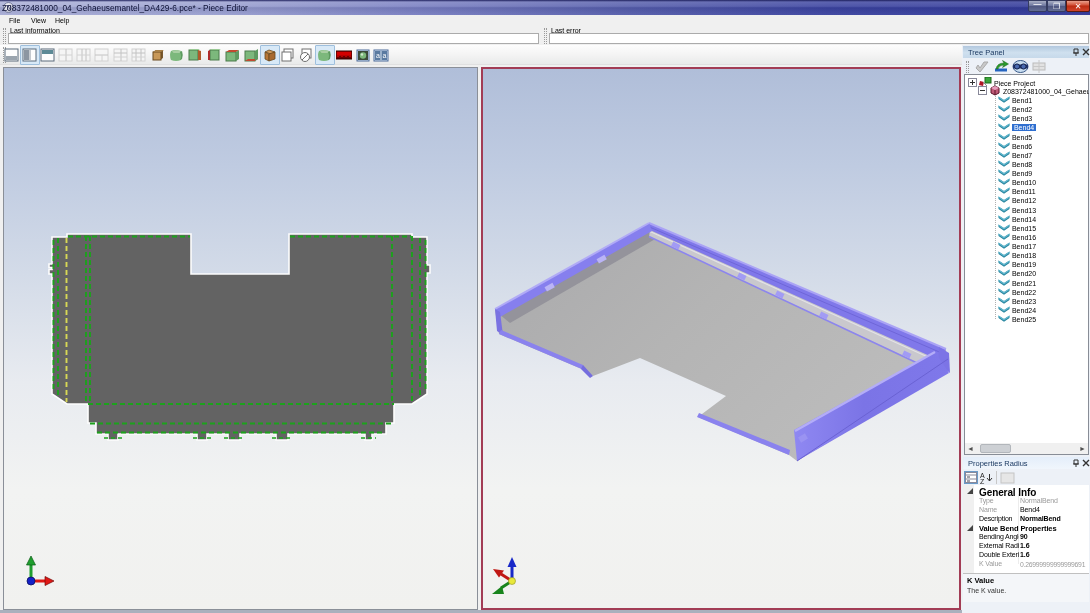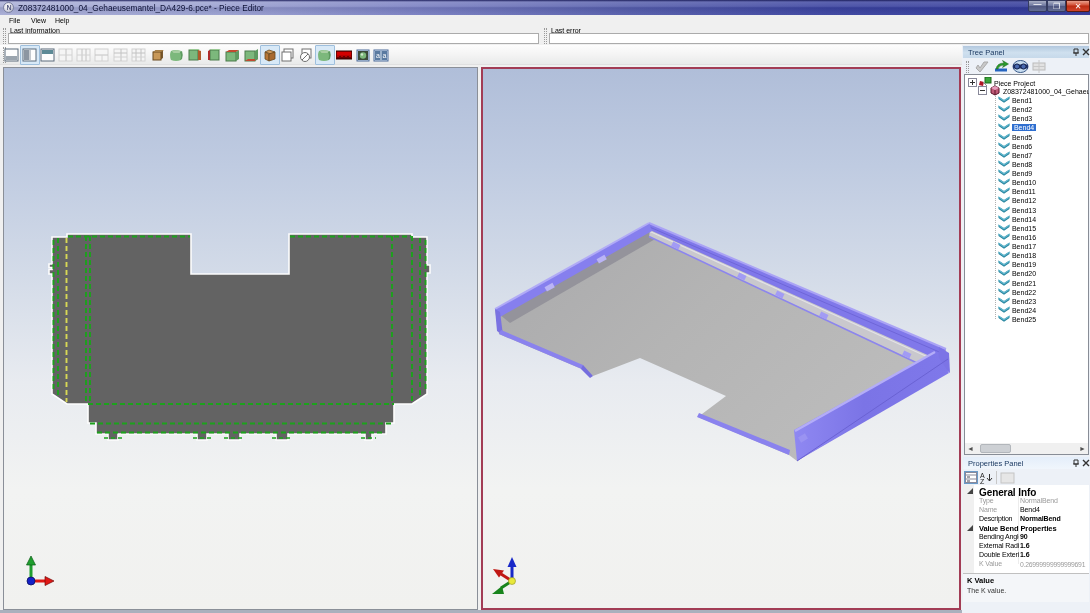--- a/index.html
+++ b/index.html
@@ -12,21 +12,21 @@
 #titlebar { left:0; top:0; width:1090px; height:15px;
   background:
     linear-gradient(180deg, rgba(24,26,88,0.95) 0px, rgba(24,26,88,0) 2px),
     linear-gradient(180deg, rgba(255,255,255,0.20) 0%, rgba(255,255,255,0.10) 42%, rgba(15,15,60,0.10) 52%, rgba(255,255,255,0.04) 100%),
     linear-gradient(90deg, #a9aed6 0%, #9aa0d0 20%, #7a80c2 38%, #555dab 58%, #3c44a0 76%, #303898 100%);
 }
 #titleicon { position:absolute; left:3px; top:2px; width:11px; height:11px; border-radius:50%;
   background:radial-gradient(circle at 40% 35%, #ffffff 0%, #d8d8e2 55%, #9aa0b8 100%);
   border:1px solid #7a80a0; }
 #titleicon:after{ content:"N"; position:absolute; left:2.5px; top:0.5px; font-size:7px; color:#555a80; font-weight:bold;}
-#titletext { position:absolute; left:18px; top:2.5px; color:#0d1135; font-size:8.3px; letter-spacing:0px; }
+#titletext { position:absolute; left:2px; top:2.5px; color:#0d1135; font-size:8.3px; letter-spacing:0px; }
 .winbtn { position:absolute; top:0; height:12px; }
 #btnmin { left:1028px; width:19px; background:linear-gradient(180deg,#a8aec4 0%,#7079a0 45%,#4e5680 50%,#646e94 100%); border-radius:0 0 2px 2px; border:1px solid #353c60;}
 #btnmax { left:1047px; width:19px; background:linear-gradient(180deg,#a8aec4 0%,#7079a0 45%,#4e5680 50%,#646e94 100%); border-radius:0 0 2px 2px; border:1px solid #353c60;}
 #btnclose { left:1066px; width:24px; background:linear-gradient(180deg,#e8a08c 0%,#d4543a 40%,#bc2c12 50%,#d0442a 100%); border-radius:0 0 2px 2px; border:1px solid #5c1a10;}
 .winbtn .g { position:absolute; color:#fff; font-size:8px; left:0; right:0; text-align:center; top:1px; }
 #btnmin .g { top:-2px; font-weight:bold; }
 
 
 #menubar { left:0; top:15px; width:1090px; height:11px; background:#f0f0f0; }
 .menuitem { position:absolute; top:2px; color:#000; font-size:7px; }
@@ -501,21 +501,21 @@
           <path d="M0.5 0.5 L6 4 L11.5 0.5 L11.5 1.8 L6 5.4 L0.5 1.8 Z" fill="#62b9d0"></path>
         </svg> <span>Bend25</span></div>
 
     <div class="abs" style="left:3px; top:398px; width:123px; height:11px; background:#f0f0f0;">
       <div class="abs" style="left:0; top:0; width:11px; height:11px; background:#f0f0f0; color:#505050; font-size:7px; text-align:center; line-height:11px;">◄</div>
       <div class="abs" style="right:0; top:0; width:11px; height:11px; background:#f0f0f0; color:#505050; font-size:7px; text-align:center; line-height:11px;">►</div>
       <div class="abs" style="left:15px; top:1px; width:31px; height:9px; background:#cdd0d4; border:1px solid #b2b6bb; border-radius:2px;"></div>
     </div>
 
     <div class="pheadP" style="top:412px;">
-      <span class="phead-t">Properties Panel</span>
+      <span class="phead-t">Properties Radius</span>
       <svg class="pin" style="left:109px; top:2px;" width="8" height="9" viewBox="0 0 8 9">
           <path d="M2 1 h4 v4 h-4 z M1 5 h6 M4 5 v3" stroke="#333" fill="none"></path>
         </svg>
       <svg class="pin" style="left:119px; top:2px;" width="8" height="8" viewBox="0 0 8 8">
           <path d="M1 1 L7 7 M7 1 L1 7" stroke="#333" stroke-width="1.4"></path>
         </svg>
     </div>
 
     <div class="abs" style="left:2px; top:426px; width:14px; height:13px; background:#cfe4f7; border:1px solid #6a9ac8;"></div>
     <svg class="abs" style="left:3px; top:427px;" width="12" height="11" viewBox="0 0 12 11">

